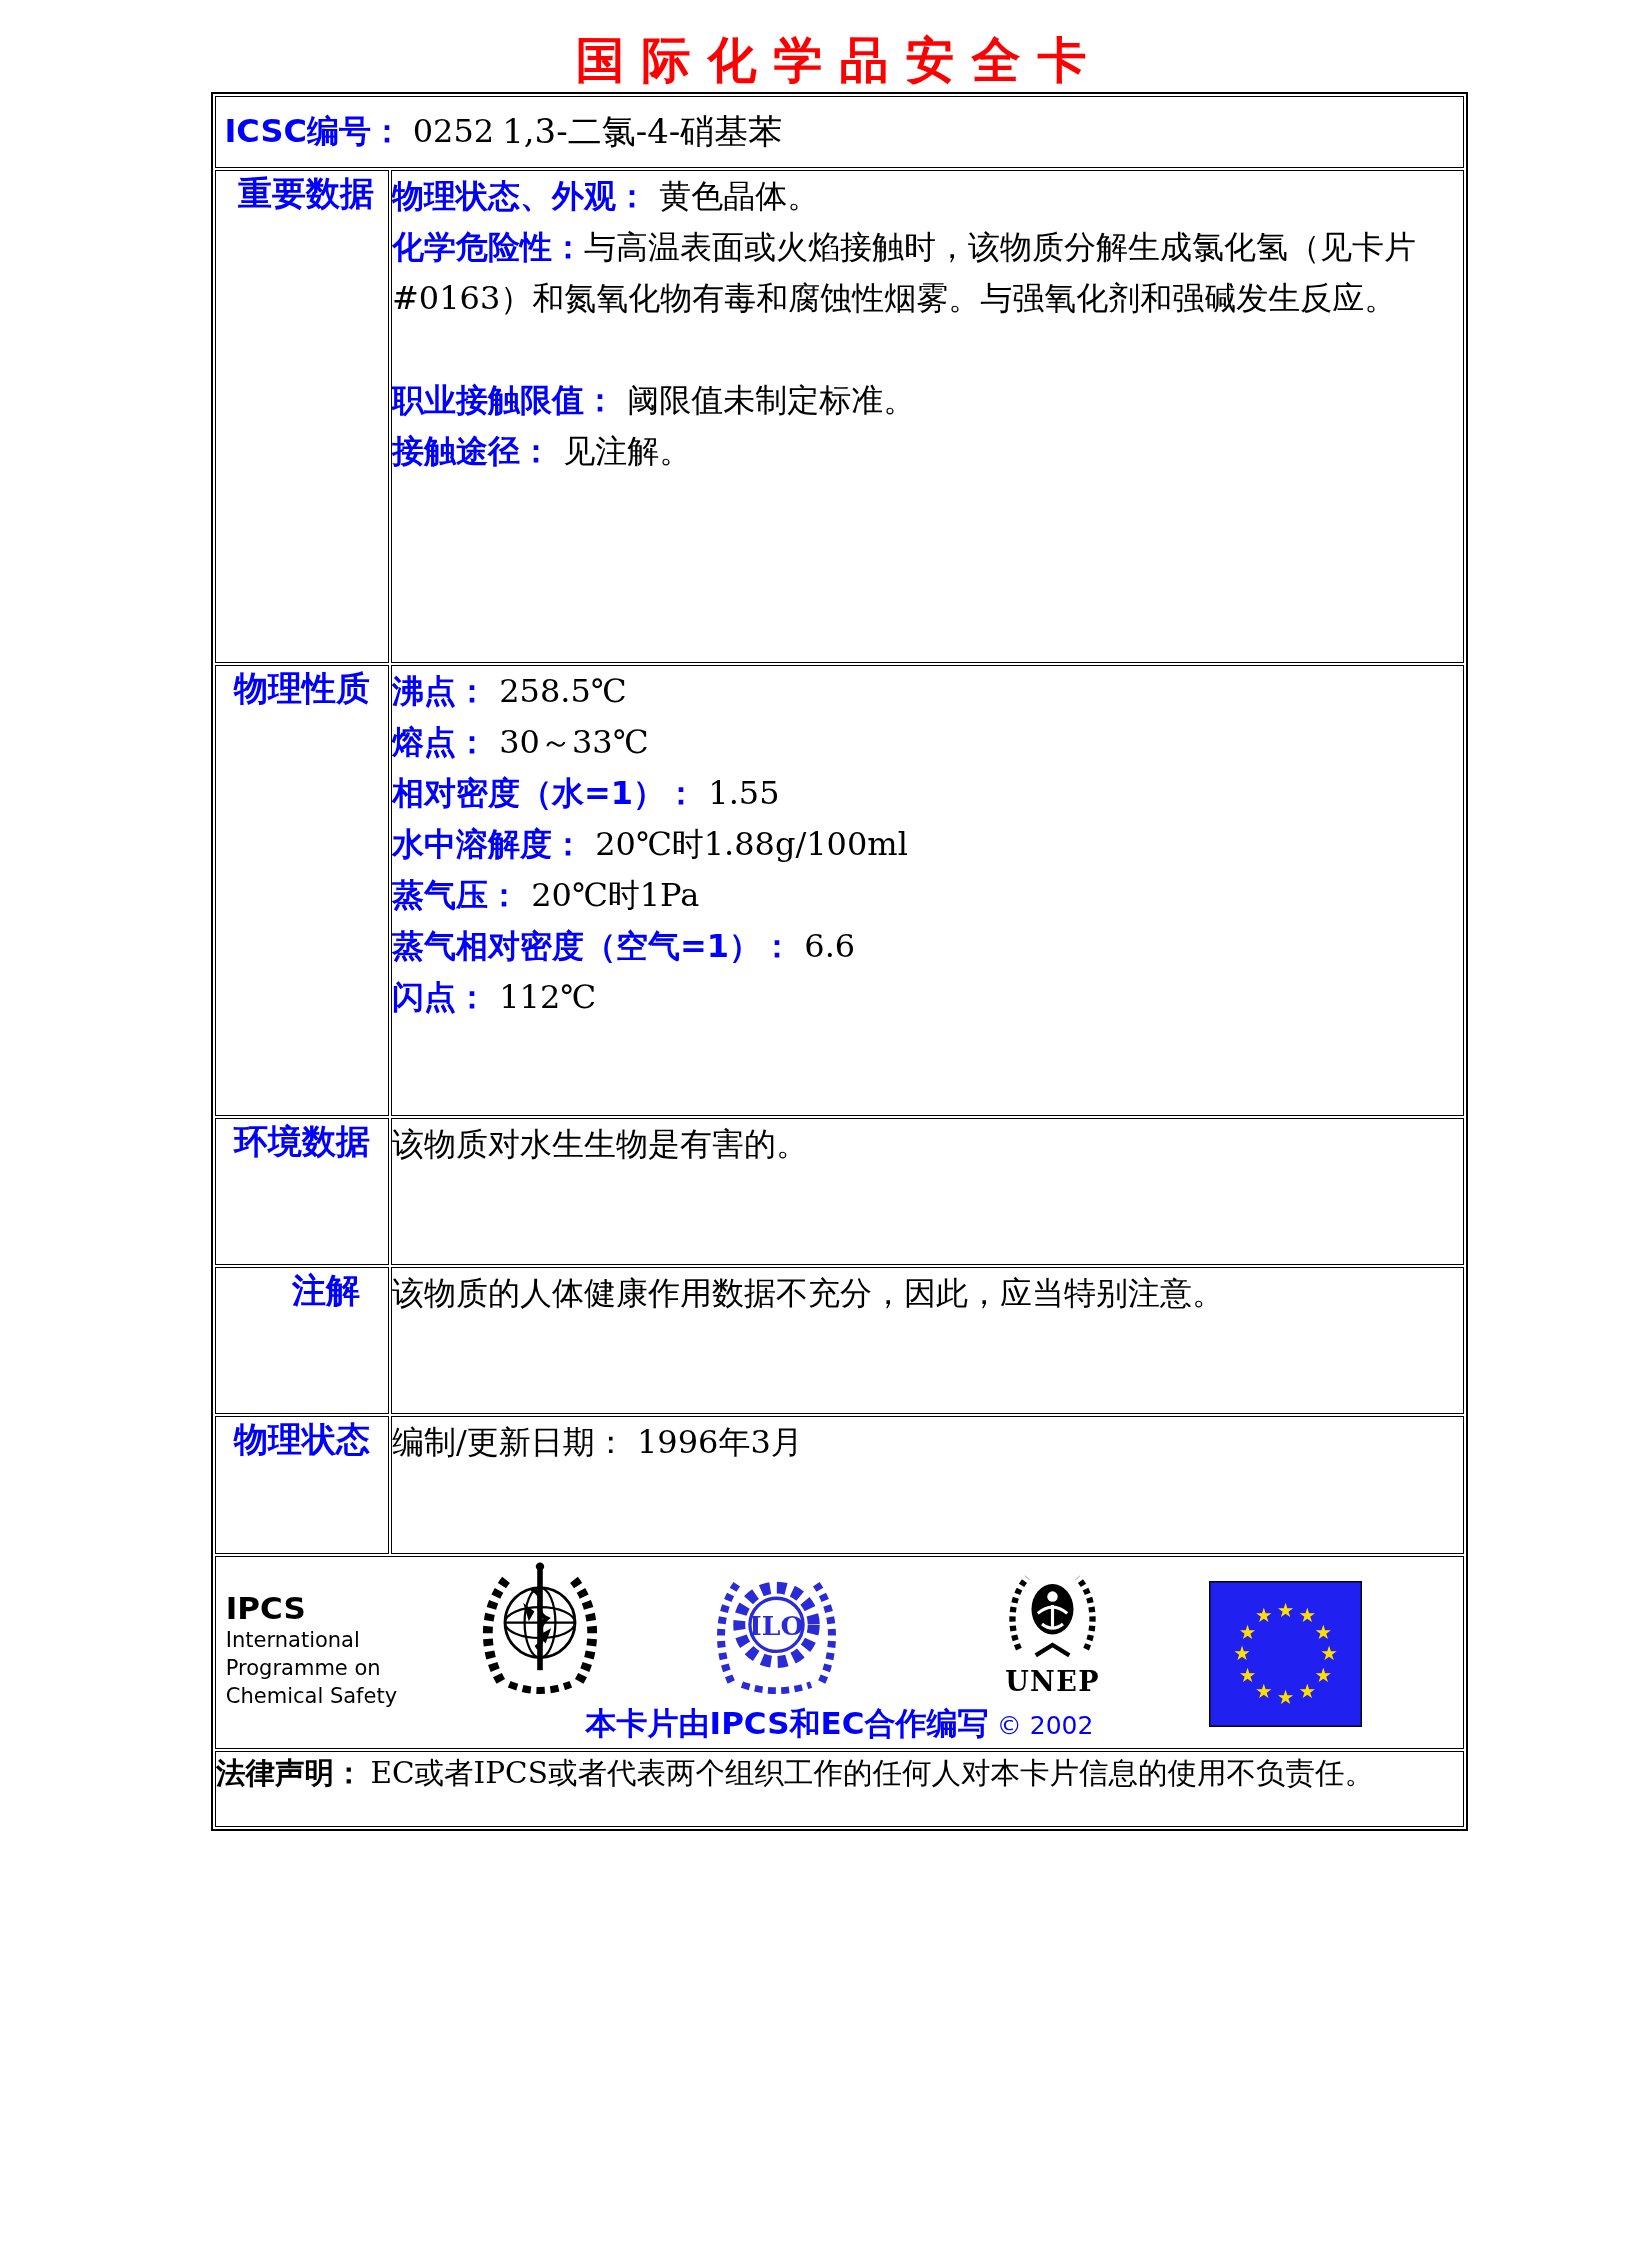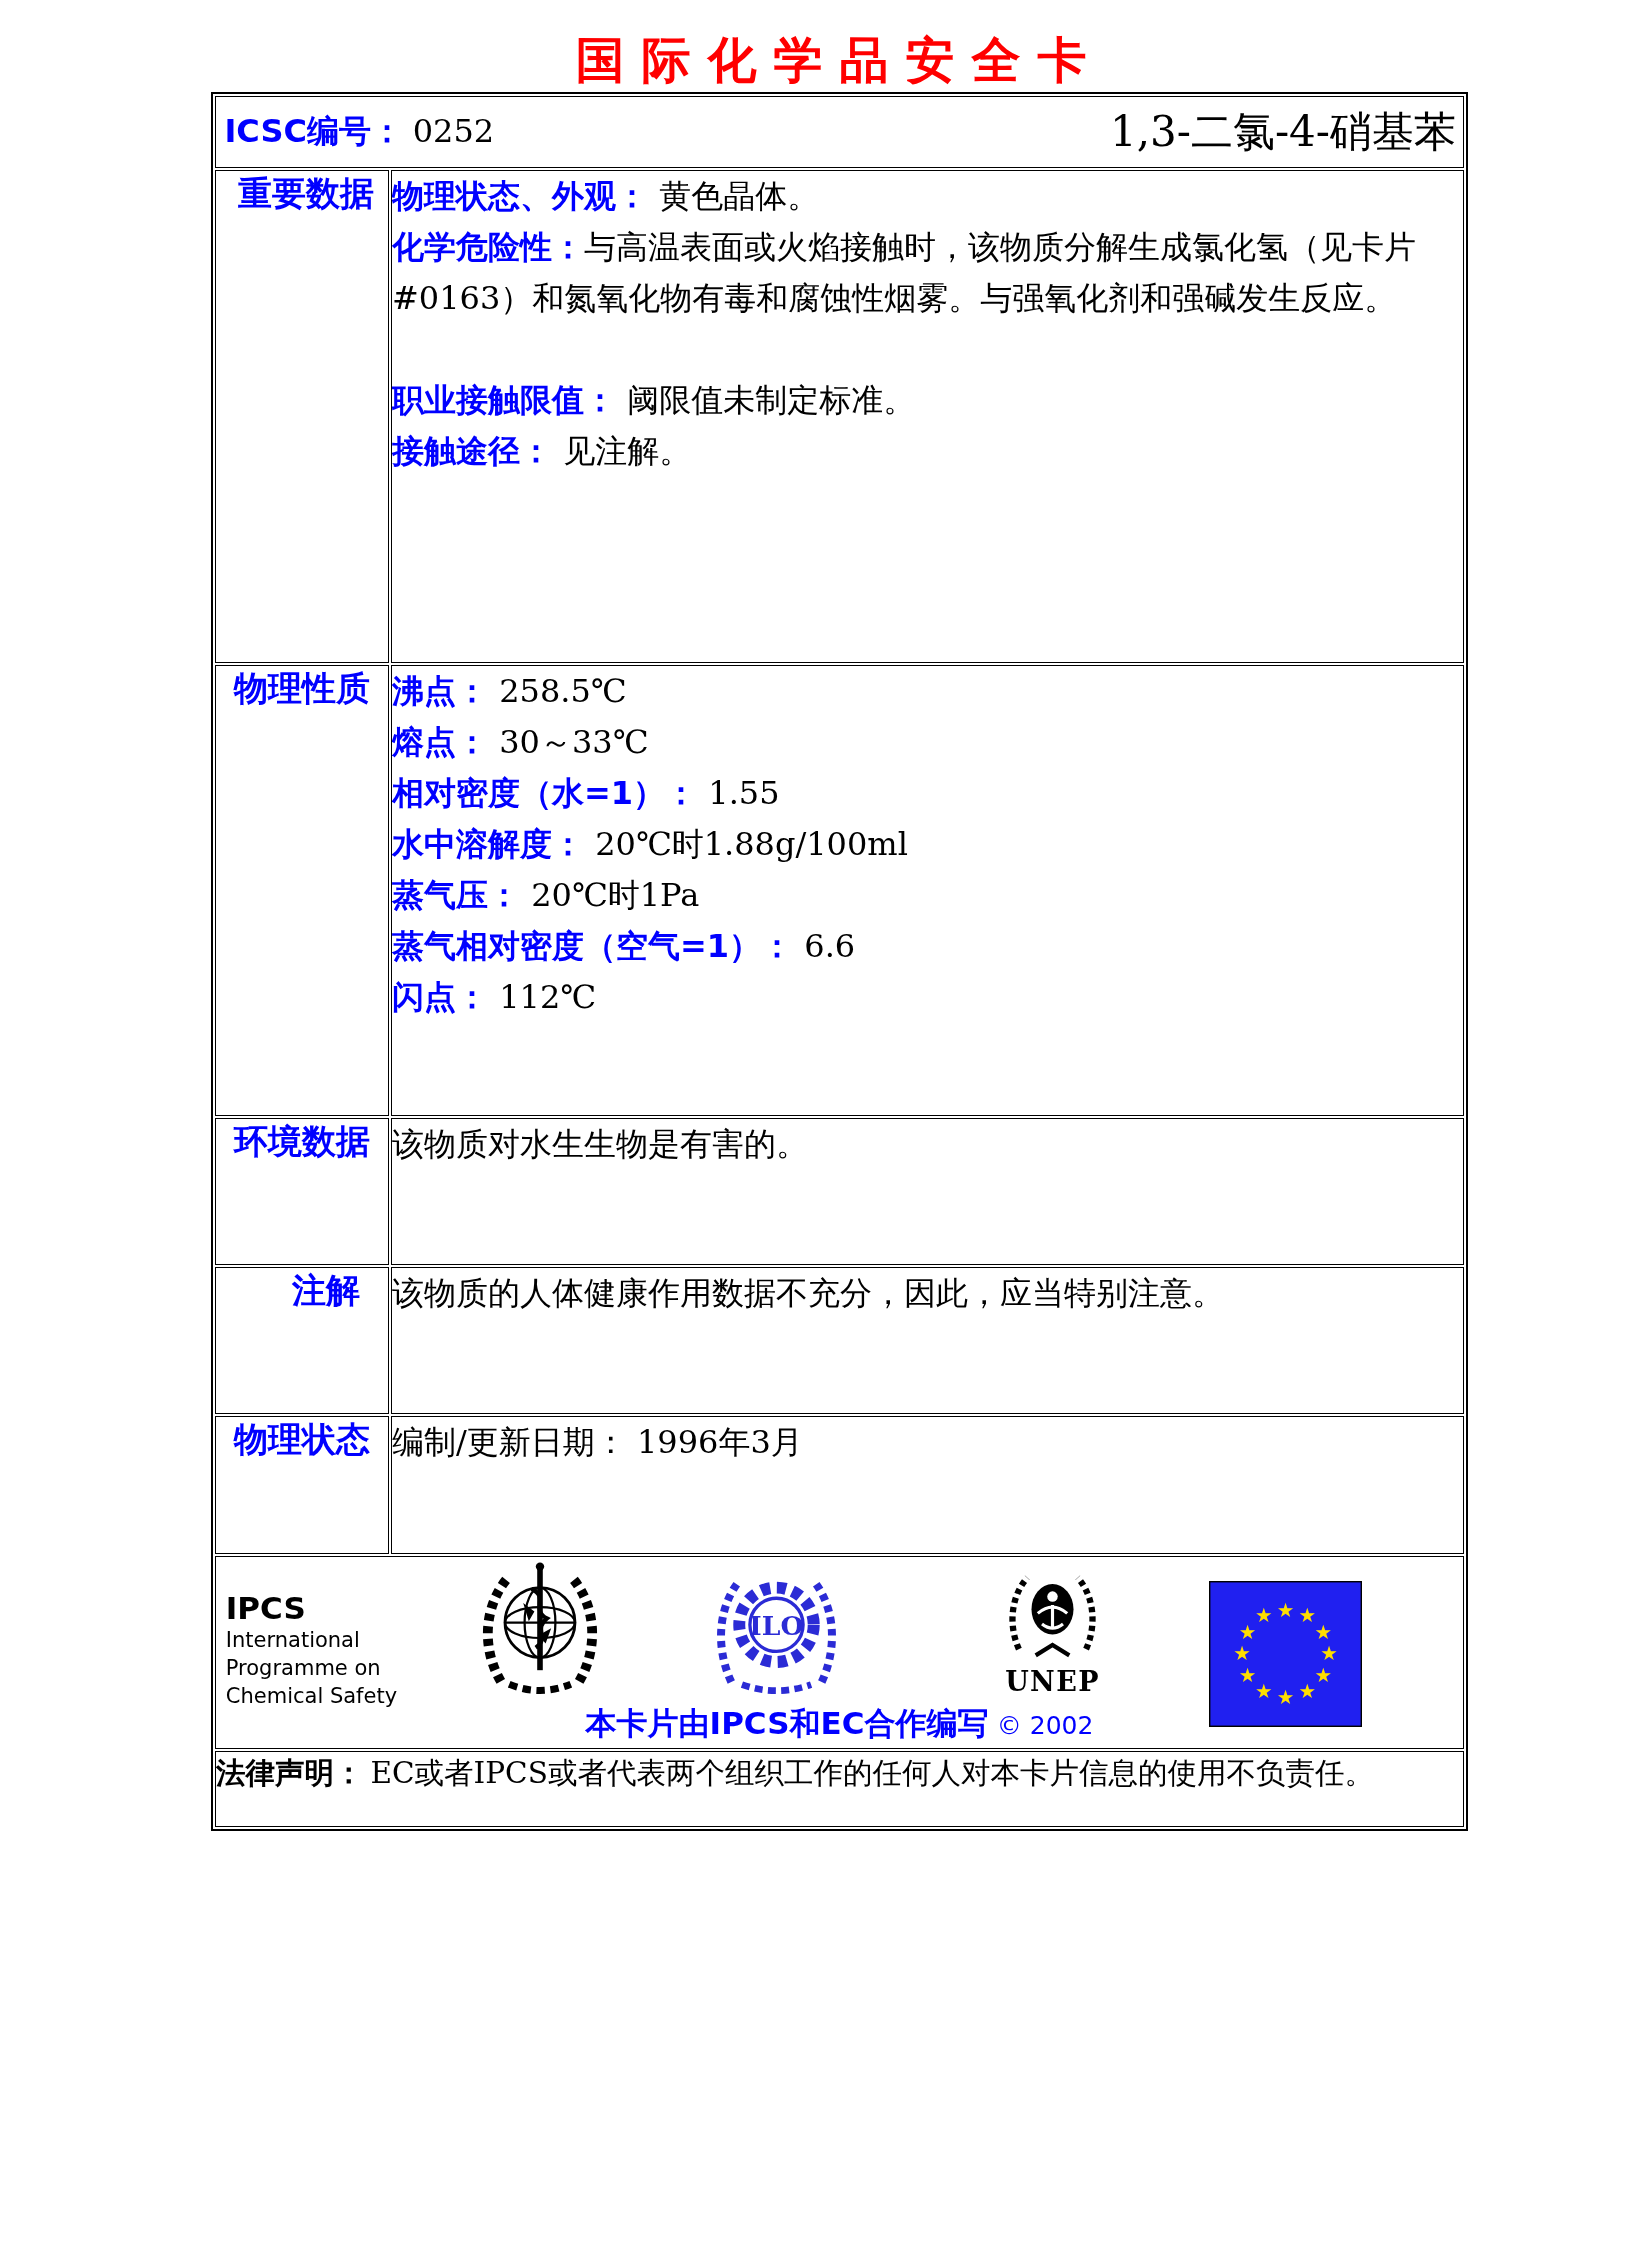--- a/index.html
+++ b/index.html
@@ -51,41 +51,40 @@
     font-size: 34px;
   }
   td.content-cell {
     padding: 9.8px 11.2px 4.2px 11.2px;
     font-size: 32px;
     line-height: 51px;
     color: #000000;
   }
   .hdr-row {
     display: flex;
-    justify-content: space-between;
     align-items: center;
     height: 70px;
     padding: 0 7px 0 8.4px;
     gap: 8px;
   }
   .hdr-left { white-space: nowrap; }
   .k {
     color: #0000ff;
     font-family: "DejaVu Sans", sans-serif;
     font-weight: bold;
   }
   .v {
     color: #000000;
     font-family: "DejaVu Serif", serif;
     font-weight: normal;
   }
   .hdr-left .k { font-size: 32px; }
   .hdr-left .v { font-size: 32px; margin-left: 9.8px; }
   .chem-name {
-    font-size: 42px;
+    font-size: 34px;
     color: #000000;
     white-space: nowrap;
   }
   .kv-line { margin: 0; }
   .kv-line .k { margin-right: 11.2px; }
   .para { margin: 0; }
   .line-spacer { height: 51px; }
   
   .footer-cell { position: relative; }
   .ipcs-block {

